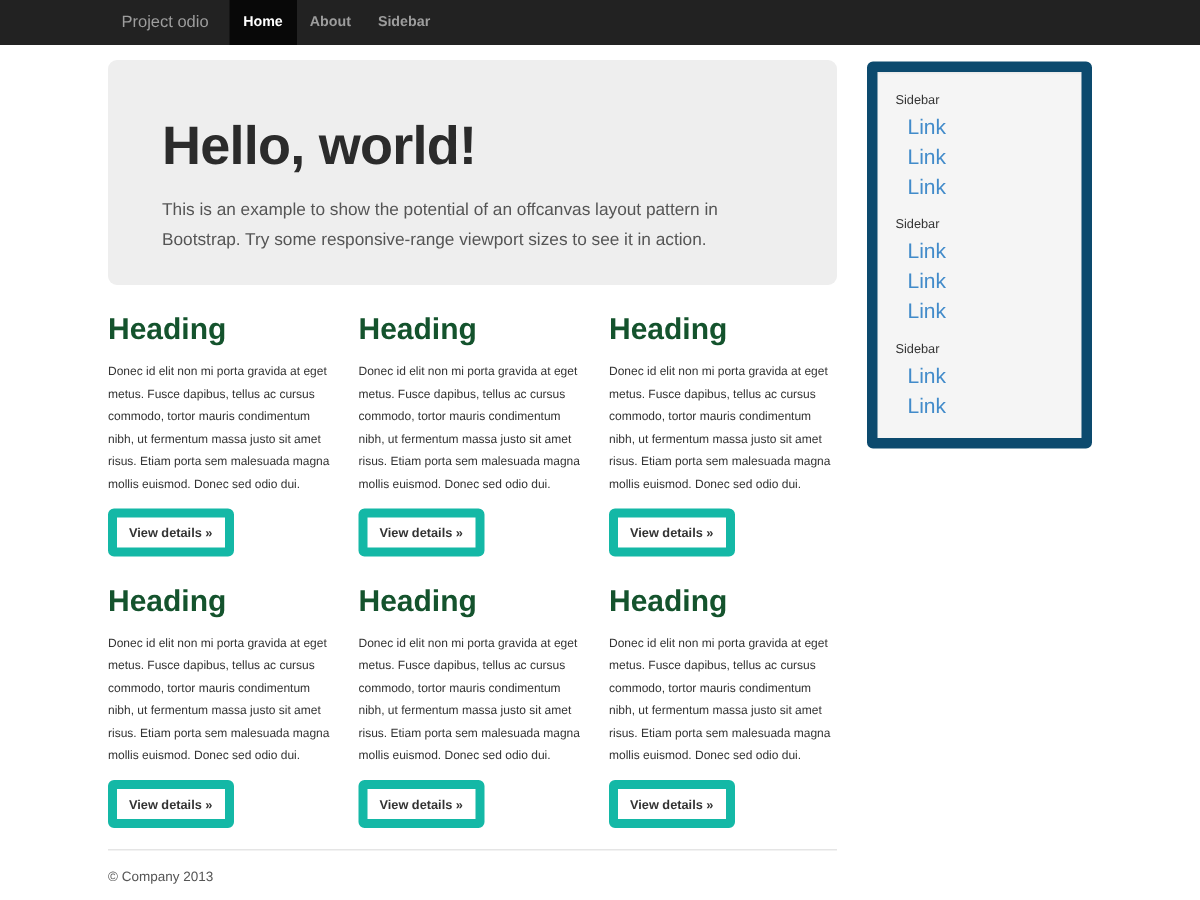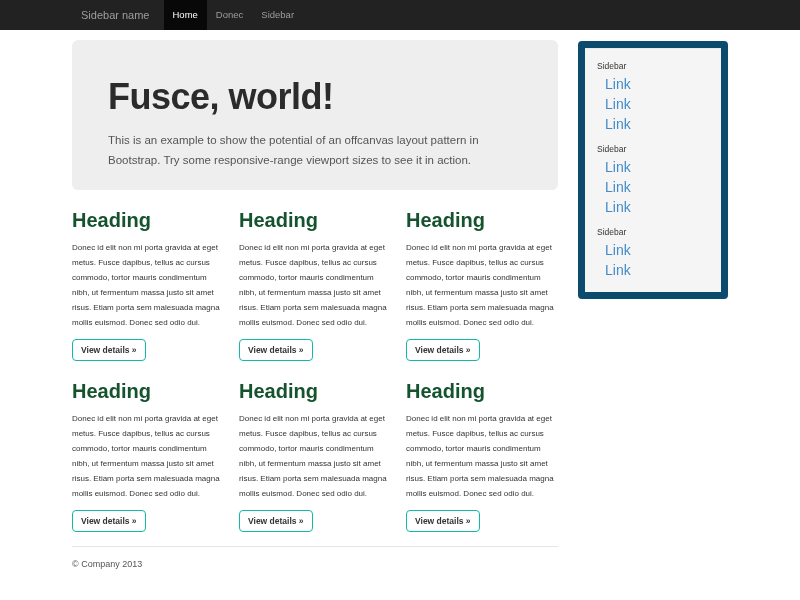--- a/index.html
+++ b/index.html
@@ -14,21 +14,21 @@
   a { text-decoration: none; }
 
   
   .navbar { height: 30px; background: #222222; }
   .nav-inner { width: 656px; height: 100%; margin: 0 auto; display: flex; align-items: stretch; }
   .brand {
     color: #9d9d9d; font-size: 11px; line-height: 30px;
     padding: 0 14px 0 9px; cursor: pointer; white-space: nowrap;
   }
   ul.nav { display: flex; list-style: none; margin: 0; padding: 0; }
-  ul.nav li { display: block; }
+  ul.nav li { display: block; font-weight: bold; }
   ul.nav a {
     display: block; color: #9d9d9d; font-size: 9.5px; line-height: 30px;
     padding: 0 9px; cursor: pointer;
   }
   ul.nav a.active { background: #080808; color: #ffffff; }
 
   
   .container { width: 656px; margin: 0 auto; }
   .content-row { display: flex; align-items: flex-start; }
   .main-col { width: 486px; flex: none; }
@@ -61,21 +61,21 @@
     font-size: 20px; line-height: 22px; font-weight: bold; color: #14532d;
   }
   .card p {
     margin: 0 0 9px 0;
     font-size: 8px; line-height: 15px; color: #333333;
   }
   .btn-default {
     display: inline-block;
     font-family: "Liberation Sans", sans-serif;
     font-size: 8.5px; font-weight: bold; color: #333333;
-    background: #ffffff; border: 1px solid #14b8a6; border-radius: 4px;
+    background: #ffffff; border: 6px solid #14b8a6; border-radius: 4px;
     padding: 5px 8px; cursor: pointer; white-space: nowrap;
   }
 
   
   .sidebar-panel {
     margin-top: 11px;
     background: #f5f5f5;
     border: 7px solid #0c4a6e;
     border-radius: 4px;
     padding: 12px;
@@ -97,41 +97,41 @@
     border-top: 1px solid #e5e5e5;
     padding: 12px 0 30px 0;
   }
   footer p { margin: 0; font-size: 9px; color: #555555; }
 </style>
 </head>
 <body>
 
 <nav class="navbar">
   <div class="nav-inner">
-    <a class="brand" href="#">Sidebar name</a>
+    <a class="brand" href="#">Project odio</a>
     <ul class="nav" id="nav-menu">
         <li>
           <a href="#" class="active">Home</a>
         </li>
         <li>
-          <a href="#">Donec</a>
+          <a href="#">About</a>
         </li>
         <li>
           <a href="#">Sidebar</a>
         </li>
       </ul>
   </div>
 </nav>
 
 <div class="container">
   <div class="content-row">
 
     <div class="main-col">
       <div class="jumbotron">
-        <h1>Fusce, world!</h1>
+        <h1>Hello, world!</h1>
         <p>This is an example to show the potential of an offcanvas layout pattern in Bootstrap. Try some responsive-range viewport sizes to see it in action.</p>
       </div>
       <div id="cards-container">
           <div class="cards-row">
             <div class="card"><h2>Heading</h2><p>Donec id elit non mi porta gravida at eget metus. Fusce dapibus, tellus ac cursus commodo, tortor mauris condimentum nibh, ut fermentum massa justo sit amet risus. Etiam porta sem malesuada magna mollis euismod. Donec sed odio dui.</p><button class="btn-default">View details »</button></div>
             <div class="card"><h2>Heading</h2><p>Donec id elit non mi porta gravida at eget metus. Fusce dapibus, tellus ac cursus commodo, tortor mauris condimentum nibh, ut fermentum massa justo sit amet risus. Etiam porta sem malesuada magna mollis euismod. Donec sed odio dui.</p><button class="btn-default">View details »</button></div>
             <div class="card"><h2>Heading</h2><p>Donec id elit non mi porta gravida at eget metus. Fusce dapibus, tellus ac cursus commodo, tortor mauris condimentum nibh, ut fermentum massa justo sit amet risus. Etiam porta sem malesuada magna mollis euismod. Donec sed odio dui.</p><button class="btn-default">View details »</button></div>
           </div>
           <div class="cards-row">
             <div class="card"><h2>Heading</h2><p>Donec id elit non mi porta gravida at eget metus. Fusce dapibus, tellus ac cursus commodo, tortor mauris condimentum nibh, ut fermentum massa justo sit amet risus. Etiam porta sem malesuada magna mollis euismod. Donec sed odio dui.</p><button class="btn-default">View details »</button></div>

